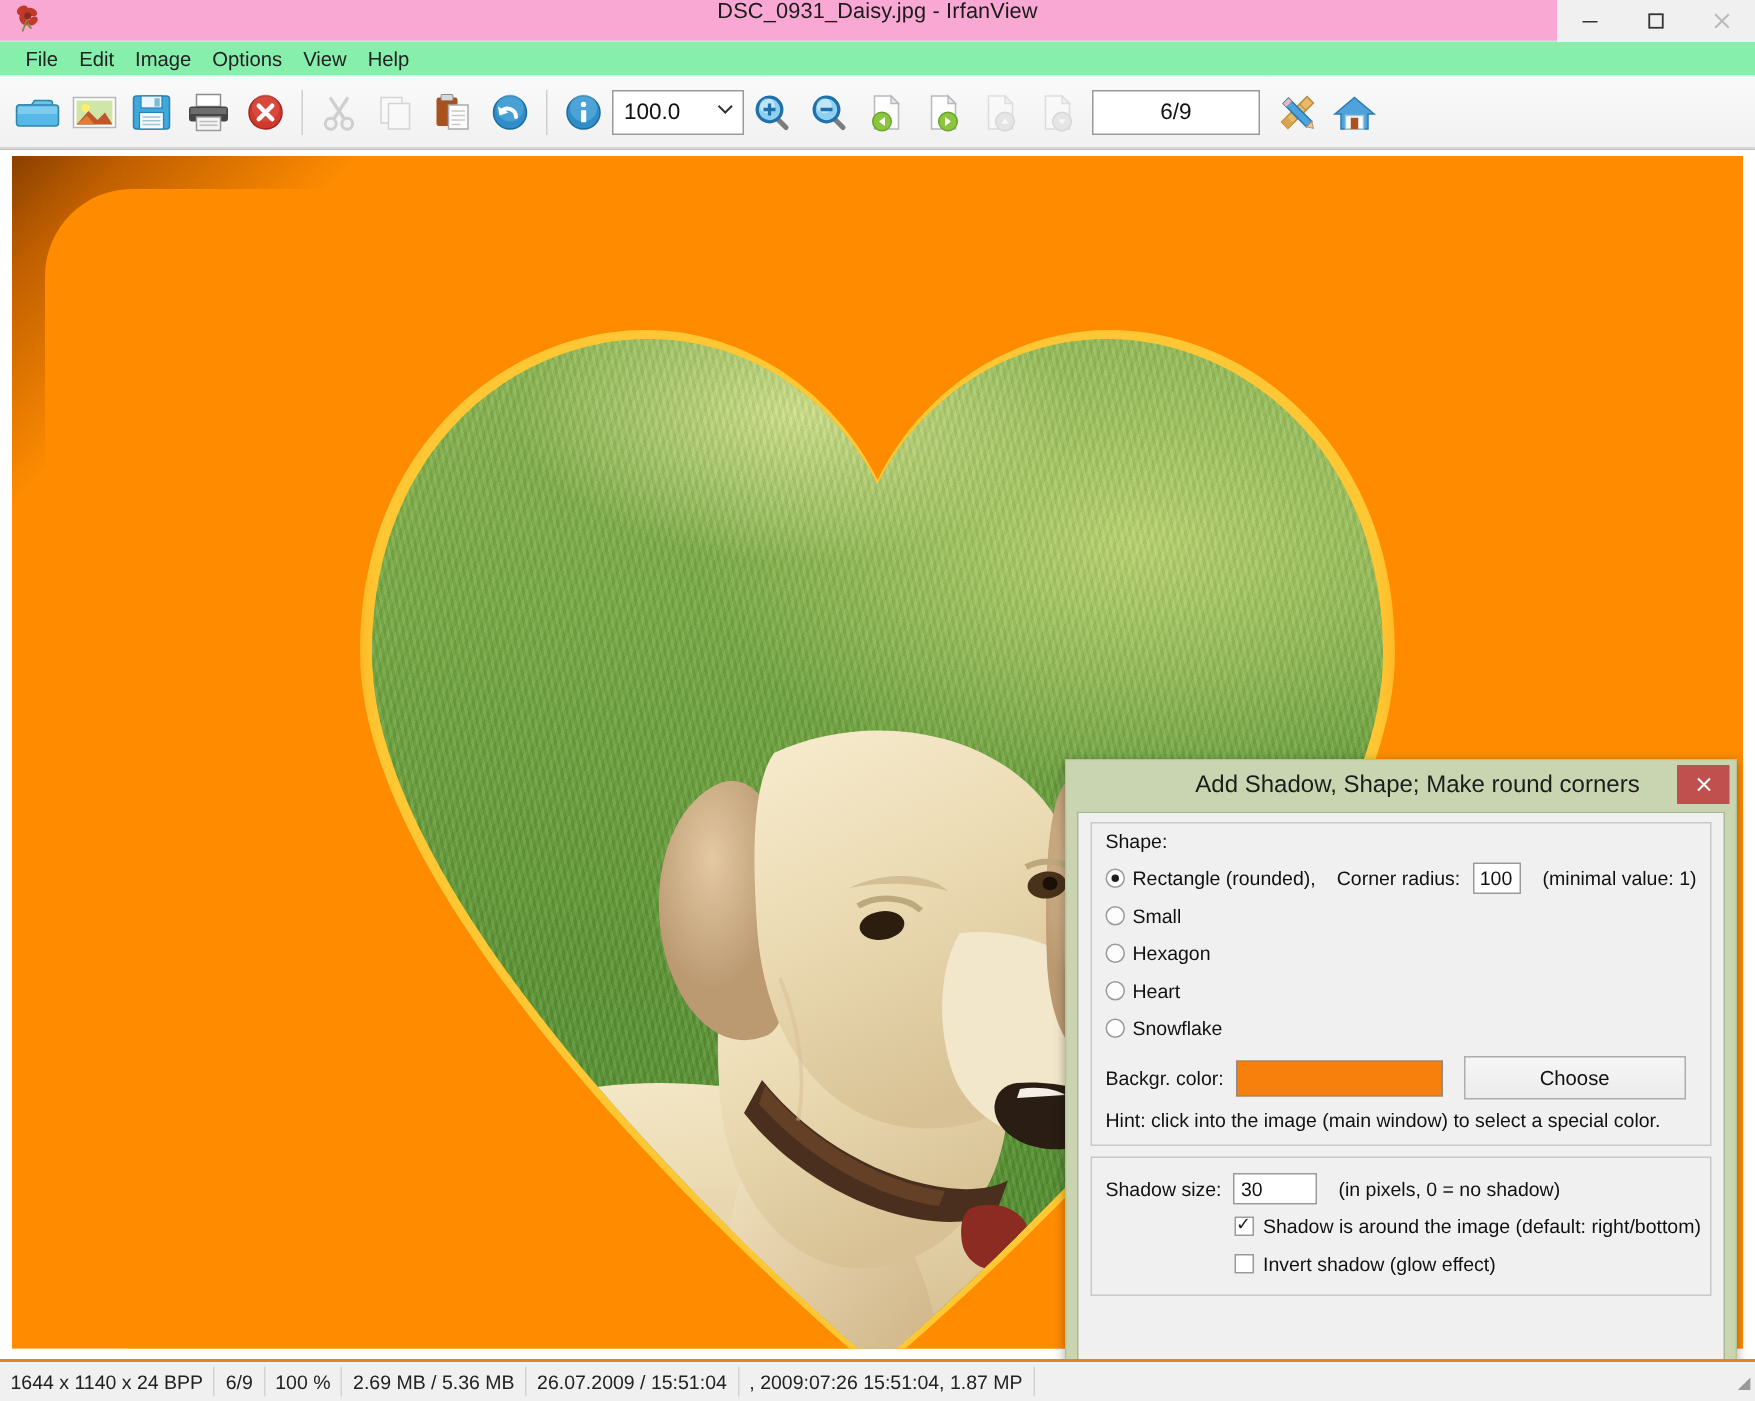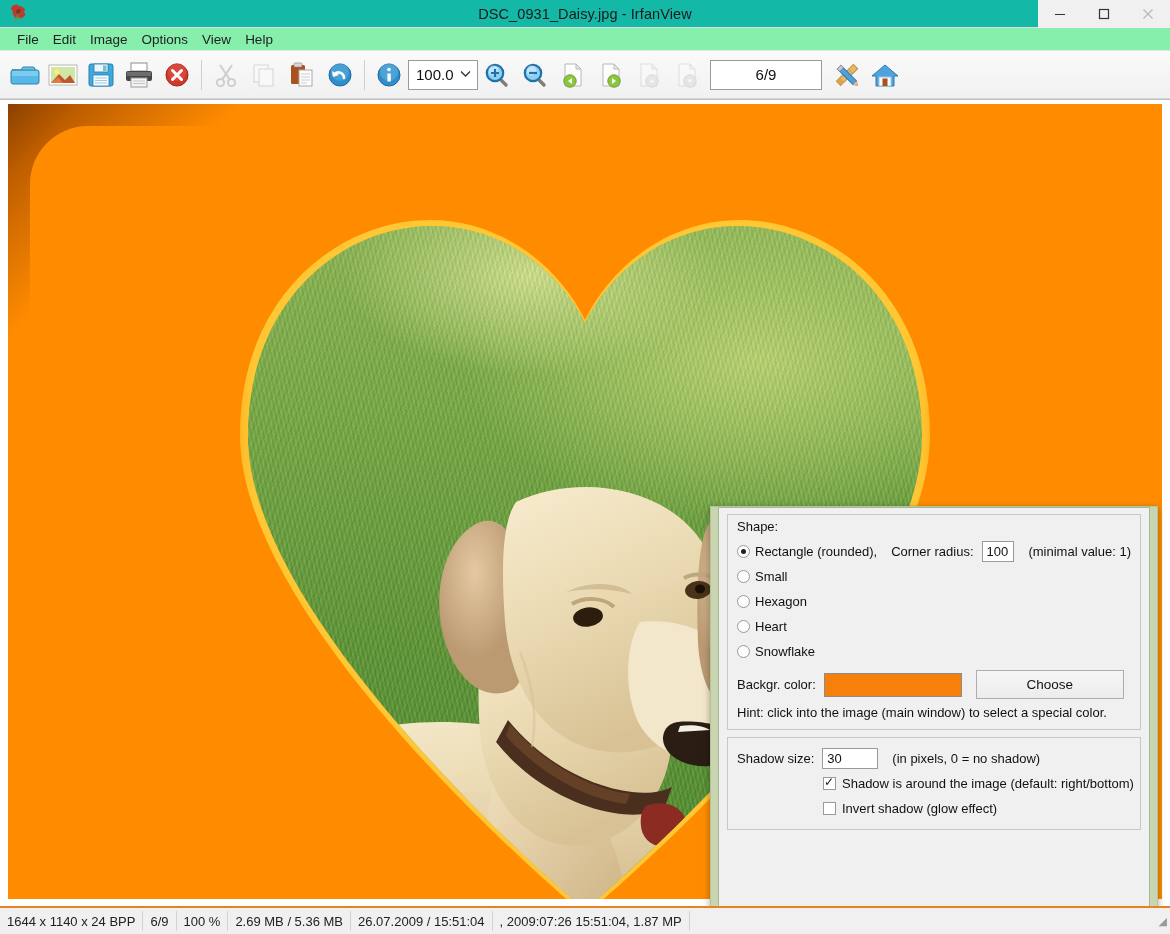--- a/index.html
+++ b/index.html
@@ -15,23 +15,22 @@
     position: relative;
     width: 1170px; height: 934px;
     background: #f0f0f0;
     display: flex;
     flex-direction: column;
   }
 
   
   .titlebar {
     height: 28px;
-    background: #14b8a6;
-    display: flex;
-    align-items: center;
+    background: #f9a8d4;
+    display: flex;
     position: relative;
     flex: 0 0 28px;
     border-bottom: 1px solid #dcdcdc;
   }
   .app-icon {
     width: 26px; height: 26px;
     margin-left: 6px;
     position: relative;
     flex: 0 0 26px;
   }
@@ -98,21 +97,21 @@
   }
   .tb-field {
     height: 30px;
     border: 1px solid #9a9a9a;
     background: #fff;
     display: flex;
     align-items: center;
     font-size: 15px;
     color: #111;
   }
-  .zoom-field { width: 70px; padding-left: 7px; justify-content: flex-start; gap: 4px;}
+  .zoom-field { width: 88px; padding-left: 7px; justify-content: flex-start; gap: 4px;}
   .zoom-arrow { margin-left: auto; margin-right: 6px; font-size: 10px; color:#333;}
   .page-field { width: 112px; justify-content: center; margin-left: 4px; }
 
   
   .canvas-wrap {
     position: relative;
     flex: 1 1 auto;
     background: #ffffff;
     overflow: hidden;
     border-top: 1px solid #bfbfbf;
@@ -618,20 +617,28 @@
           <g stroke="#d7c098" stroke-width="2.5" fill="none" opacity=".55">
             <path d="M60 540 C110 505 170 498 220 515"></path>
             <path d="M75 570 C130 535 190 530 245 548"></path>
             <path d="M240 330 C252 360 258 395 252 425"></path>
           </g>
         </svg>
       </div>
     </div>
 
     <div class="dialog">
+      <div class="dlg-title">
+        <div class="dlg-title-text">Add Shadow, Shape; Make round corners</div>
+        <div class="dlg-close">
+          <svg width="12" height="12" viewBox="0 0 12 12">
+              <path d="M2 2 L10 10 M10 2 L2 10" stroke="#fff" stroke-width="1.4"></path>
+            </svg>
+        </div>
+      </div>
 
       <div class="dlg-body">
 
         <div class="group">
           <div class="group-title">Shape:</div>
 
           <div class="row">
             <span class="radio checked"></span>
             <span class="lbl">Rectangle (rounded),</span>
             <span class="lbl gap-l">Corner radius:</span>

